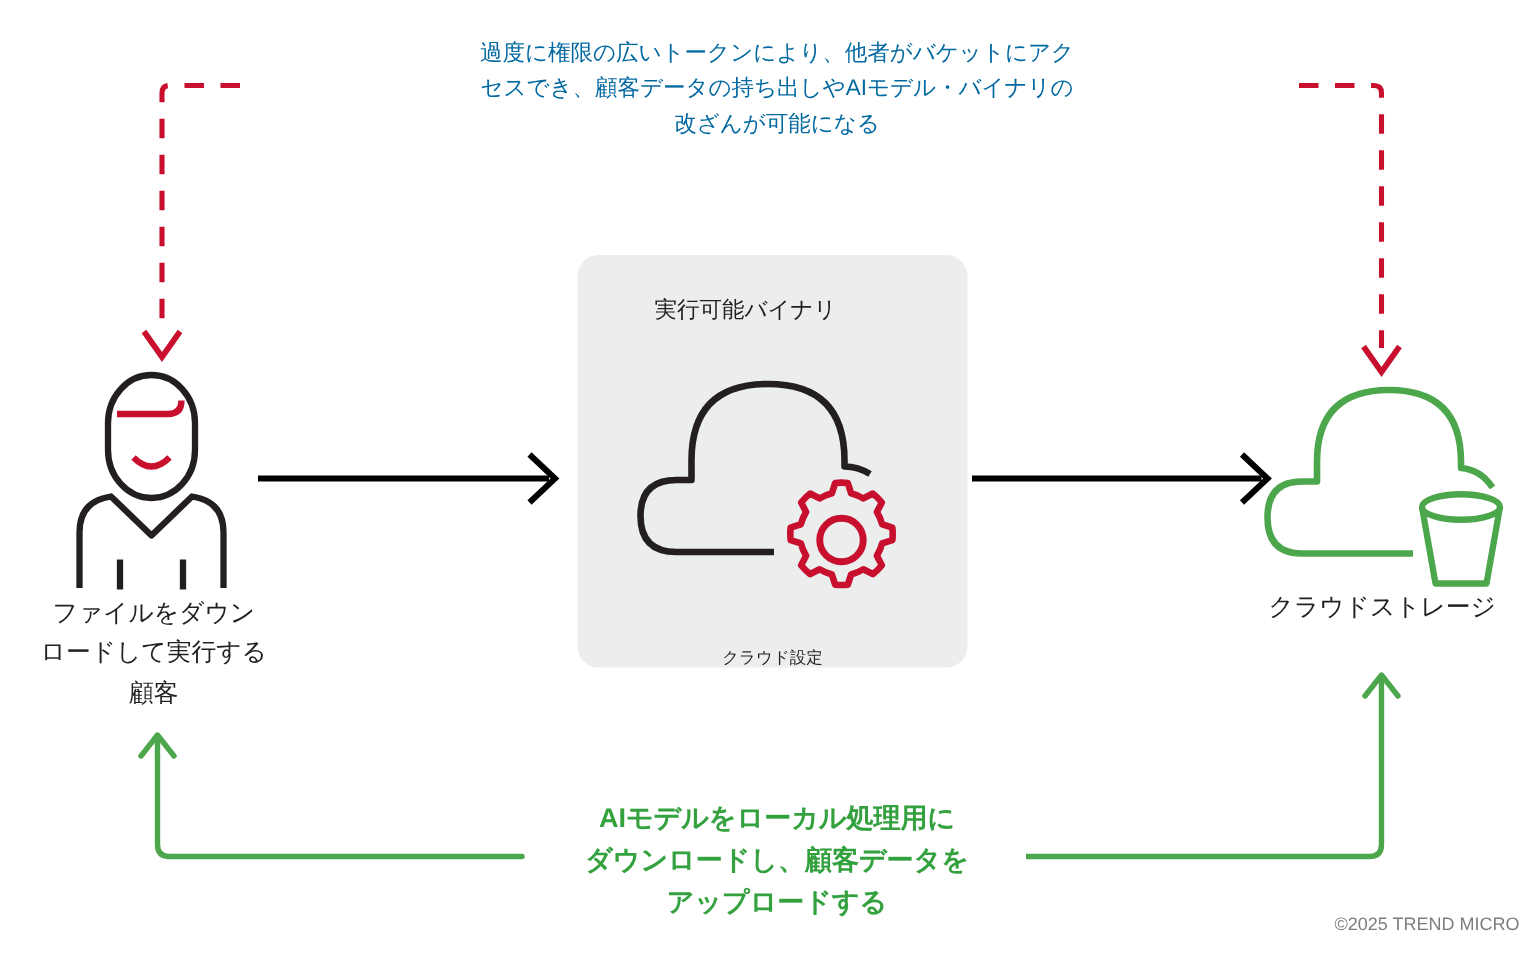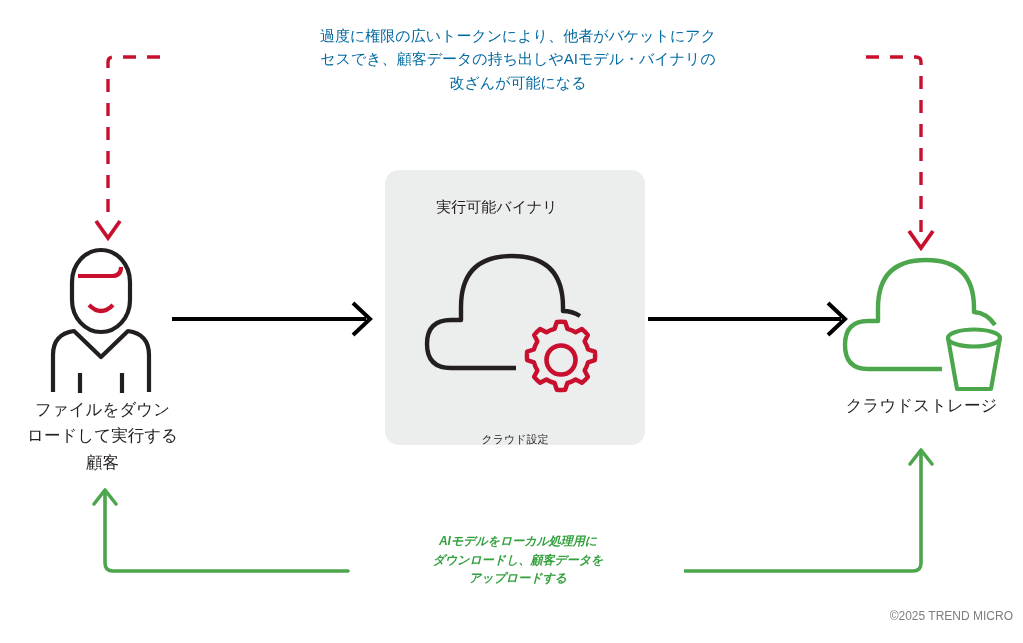--- a/index.html
+++ b/index.html
@@ -27,25 +27,24 @@
 
   .top-warning{
     left:252px;top:22px;width:520px;
     color:#0369a1;font-size:15px;font-weight:normal;
     line-height:1.55;
     background:#ffffff;
     padding:2px 6px;
   }
   .bottom-note{
     left:352px;top:530px;width:320px;
-    color:#34a13f;font-size:12px;font-weight:bold;
+    color:#34a13f;font-size:18px;font-weight:bold;
     line-height:1.55;
     background:#ffffff;
     padding:2px 6px;
-    font-style:italic;
   }
 
   .label-person{
     left:0px;top:396px;width:205px;
     color:#231f20;font-size:16.5px;line-height:1.6;
   }
   .label-cloudstorage{
     left:820px;top:392px;width:203px;
     color:#231f20;font-size:16.5px;line-height:1.6;
   }

